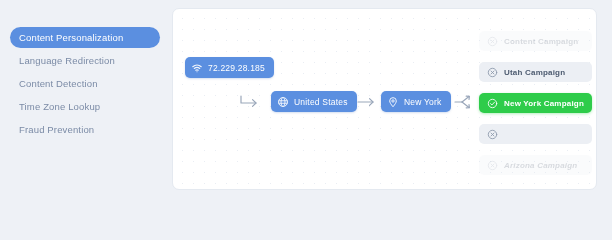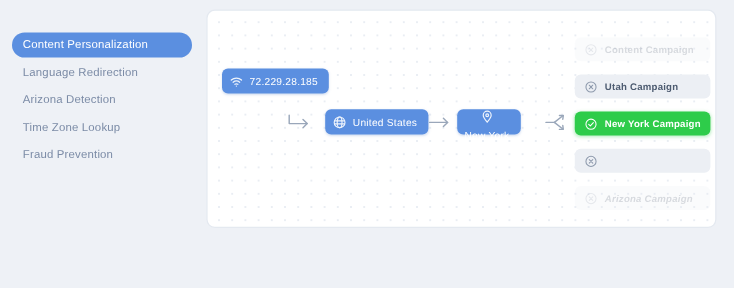--- a/index.html
+++ b/index.html
@@ -81,21 +81,21 @@
     display: flex;
     align-items: center;
     justify-content: center;
     width: 12px;
     height: 12px;
     flex: 0 0 auto;
     opacity: .9;
   }
   .node-ip    { left: 12px;  top: 48px; }
   .node-us    { left: 98px;  top: 82px; }
-  .node-ny    { left: 208px; top: 82px; flex-direction: column; }
+  .node-ny    { left: 208px; top: 82px; }
 
   .arrow {
     position: absolute;
     display: flex;
     align-items: center;
     justify-content: center;
     color: #9aa7ba;
   }
   .arrow-elbow  { left: 64px;  top: 82px; width: 26px; height: 21px; }
   .arrow-plain  { left: 182px; top: 82px; width: 22px; height: 21px; }
@@ -152,21 +152,21 @@
 <body>
 
 <div class="sidebar">
   <div class="side-item active">
     <span>Content Personalization</span>
   </div>
   <div class="side-item">
     <span>Language Redirection</span>
   </div>
   <div class="side-item">
-    <span>Arizona Detection</span>
+    <span>Content Detection</span>
   </div>
   <div class="side-item">
     <span>Time Zone Lookup</span>
   </div>
   <div class="side-item">
     <span>Fraud Prevention</span>
   </div>
 </div>
 
 <div class="panel">

